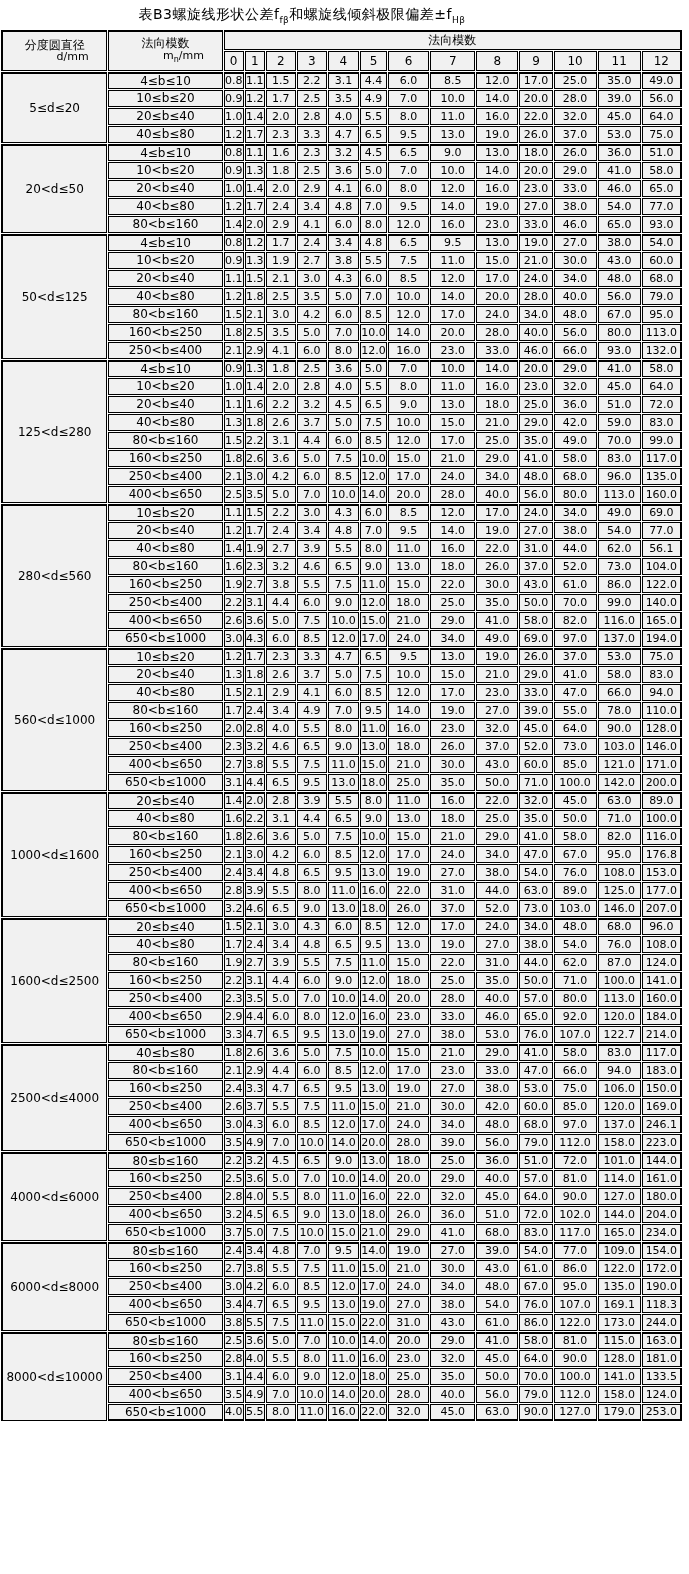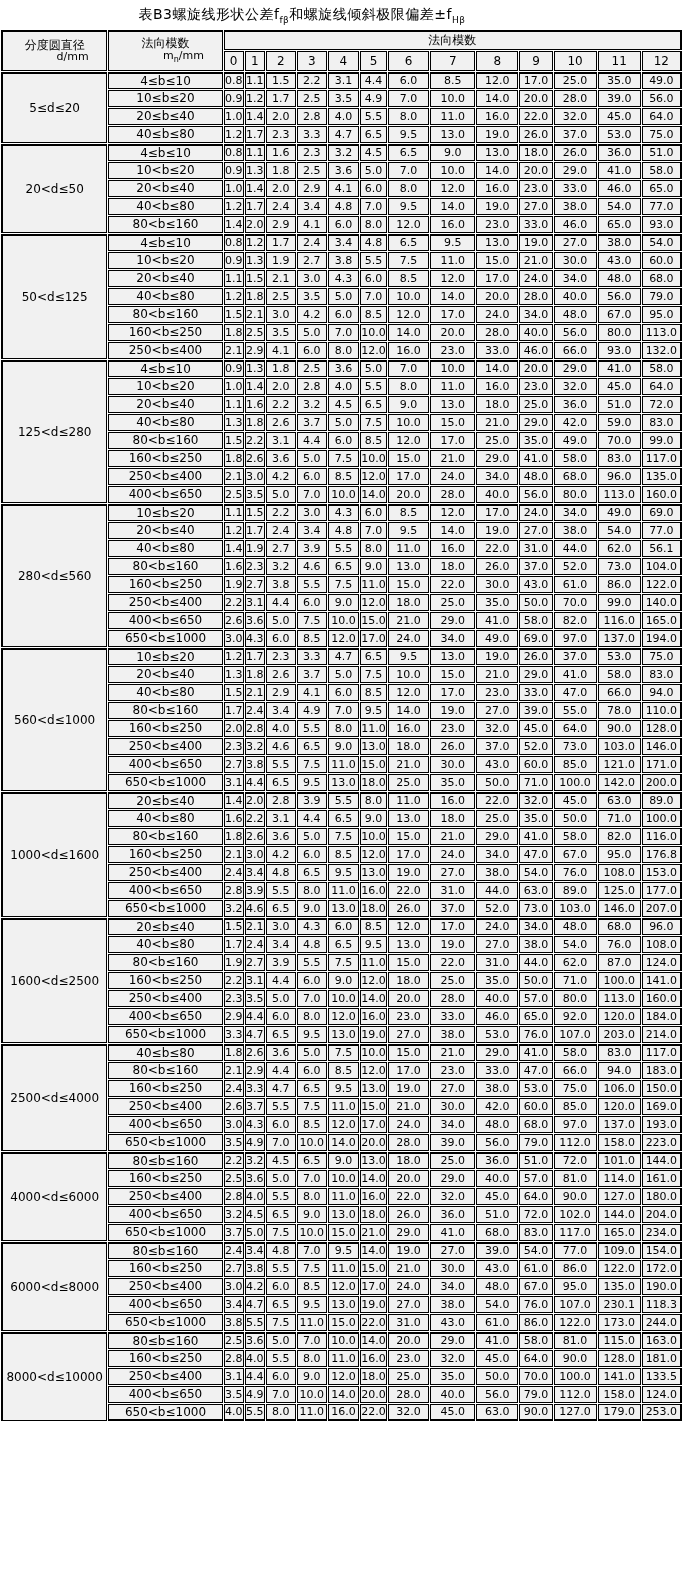--- a/index.html
+++ b/index.html
@@ -931,21 +931,21 @@
           <td class="vcell">4.7</td>
           <td class="vcell">6.5</td>
           <td class="vcell">9.5</td>
           <td class="vcell">13.0</td>
           <td class="vcell">19.0</td>
           <td class="vcell">27.0</td>
           <td class="vcell">38.0</td>
           <td class="vcell">53.0</td>
           <td class="vcell">76.0</td>
           <td class="vcell">107.0</td>
-          <td class="vcell">203.0</td>
+          <td class="vcell">122.7</td>
           <td class="vcell edge-r">214.0</td>
         </tr>
         <tr class="group-start">
           <td rowspan="6" class="dcell edge-l">2500&lt;d≤4000</td>
           <td class="bcell">40≤b≤80</td>
           <td class="vcell">1.8</td>
           <td class="vcell">2.6</td>
           <td class="vcell">3.6</td>
           <td class="vcell">5.0</td>
           <td class="vcell">7.5</td>
@@ -1013,21 +1013,21 @@
           <td class="vcell">6.0</td>
           <td class="vcell">8.5</td>
           <td class="vcell">12.0</td>
           <td class="vcell">17.0</td>
           <td class="vcell">24.0</td>
           <td class="vcell">34.0</td>
           <td class="vcell">48.0</td>
           <td class="vcell">68.0</td>
           <td class="vcell">97.0</td>
           <td class="vcell">137.0</td>
-          <td class="vcell edge-r">193.0</td>
+          <td class="vcell edge-r">246.1</td>
         </tr>
         <tr>
           <td class="bcell">650&lt;b≤1000</td>
           <td class="vcell">3.5</td>
           <td class="vcell">4.9</td>
           <td class="vcell">7.0</td>
           <td class="vcell">10.0</td>
           <td class="vcell">14.0</td>
           <td class="vcell">20.0</td>
           <td class="vcell">28.0</td>
@@ -1174,21 +1174,21 @@
           <td class="vcell">4.7</td>
           <td class="vcell">6.5</td>
           <td class="vcell">9.5</td>
           <td class="vcell">13.0</td>
           <td class="vcell">19.0</td>
           <td class="vcell">27.0</td>
           <td class="vcell">38.0</td>
           <td class="vcell">54.0</td>
           <td class="vcell">76.0</td>
           <td class="vcell">107.0</td>
-          <td class="vcell">230.1</td>
+          <td class="vcell">169.1</td>
           <td class="vcell edge-r">118.3</td>
         </tr>
         <tr>
           <td class="bcell">650&lt;b≤1000</td>
           <td class="vcell">3.8</td>
           <td class="vcell">5.5</td>
           <td class="vcell">7.5</td>
           <td class="vcell">11.0</td>
           <td class="vcell">15.0</td>
           <td class="vcell">22.0</td>

